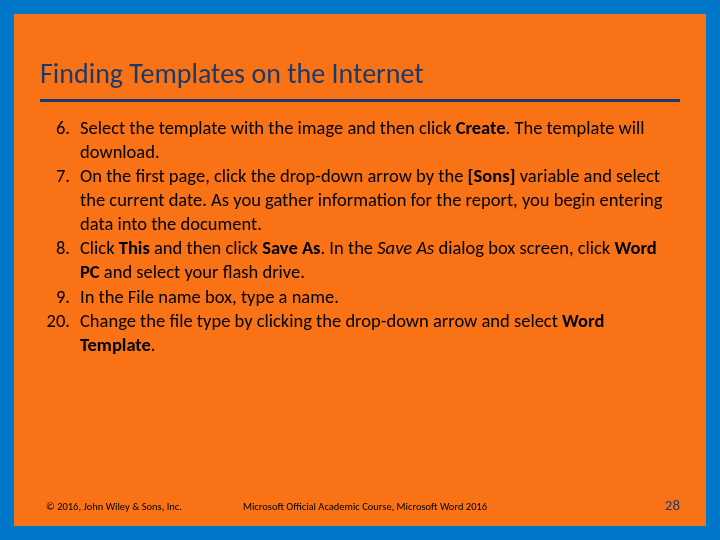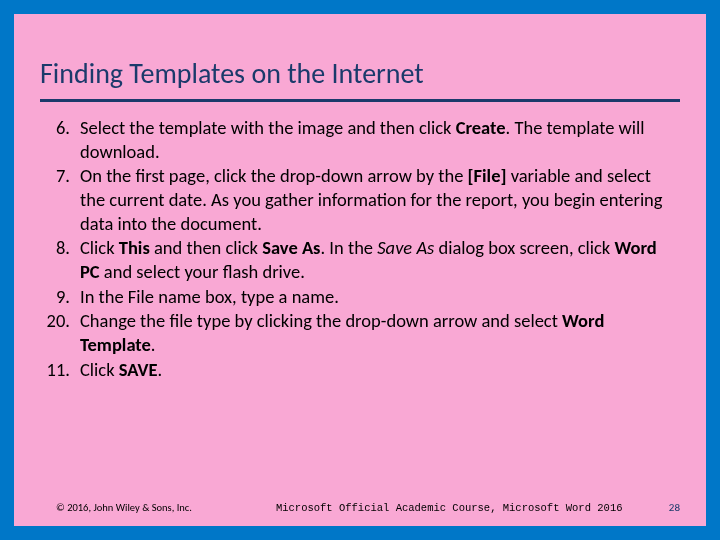--- a/index.html
+++ b/index.html
@@ -5,21 +5,21 @@
   * { margin: 0; padding: 0; box-sizing: border-box; }
   html, body { width: 720px; height: 540px; }
   body {
     font-family: "Segoe UI", "Calibri", Arial, sans-serif;
     background: #ffffff;
   }
   .outer {
     width: 720px;
     height: 540px;
     border: 14px solid #0077c8;
-    background: #f9a8d4;
+    background: #f97316;
     position: relative;
     padding: 24px 26px 0 26px;
   }
   .title {
     color: #1b3a6b;
     font-size: 28px;
     font-weight: 400;
     padding-top: 18px;
     padding-bottom: 8px;
     border-bottom: 3px solid #1b3a6b;
@@ -40,72 +40,67 @@
     text-align: right;
     padding-right: 10px;
   }
   .txt {
     flex: 1;
   }
   .txt b { font-weight: 700; }
   .txt i { font-style: italic; }
   .footer {
     position: absolute;
-    left: 42px;
+    left: 32px;
     right: 26px;
     bottom: 12px;
     display: flex;
     align-items: baseline;
     font-size: 10.5px;
     color: #000000;
   }
   .footer .copyright {
     flex: 0 0 auto;
   }
   .footer .course {
-    margin-left: 84px;
+    margin-left: 61px;
     flex: 1;
-    font-family: Liberation Mono, monospace;
   }
   .footer .pageno {
     color: #1b3a6b;
-    font-size: 11px;
+    font-size: 15px;
   }
 </style>
 </head>
 <body>
 
 <div class="outer">
   <h1 class="title">Finding Templates on the Internet</h1>
 
   <ol class="list">
       <li>
         <span class="num">6.</span>
         <span class="txt">Select the template with the image and then click <b>Create</b>. The template will download.</span>
       </li>
       <li>
         <span class="num">7.</span>
-        <span class="txt">On the first page, click the drop-down arrow by the <b>[File]</b> variable and select the current date. As you gather information for the report, you begin entering data into the document.</span>
+        <span class="txt">On the first page, click the drop-down arrow by the <b>[Sons]</b> variable and select the current date. As you gather information for the report, you begin entering data into the document.</span>
       </li>
       <li>
         <span class="num">8.</span>
         <span class="txt">Click <b>This</b> and then click <b>Save As</b>. In the <i>Save As</i> dialog box screen, click <b>Word PC</b> and select your flash drive.</span>
       </li>
       <li>
         <span class="num">9.</span>
         <span class="txt">In the File name box, type a name.</span>
       </li>
       <li>
         <span class="num">20.</span>
         <span class="txt">Change the file type by clicking the drop-down arrow and select <b>Word Template</b>.</span>
       </li>
-      <li>
-        <span class="num">11.</span>
-        <span class="txt">Click <b>SAVE</b>.</span>
-      </li>
     </ol>
 
   <div class="footer">
     <span class="copyright">© 2016, John Wiley &amp; Sons, Inc.</span>
     <span class="course">Microsoft Official Academic Course, Microsoft Word 2016</span>
     <span class="pageno">28</span>
   </div>
 </div>
 
 </body></html>

